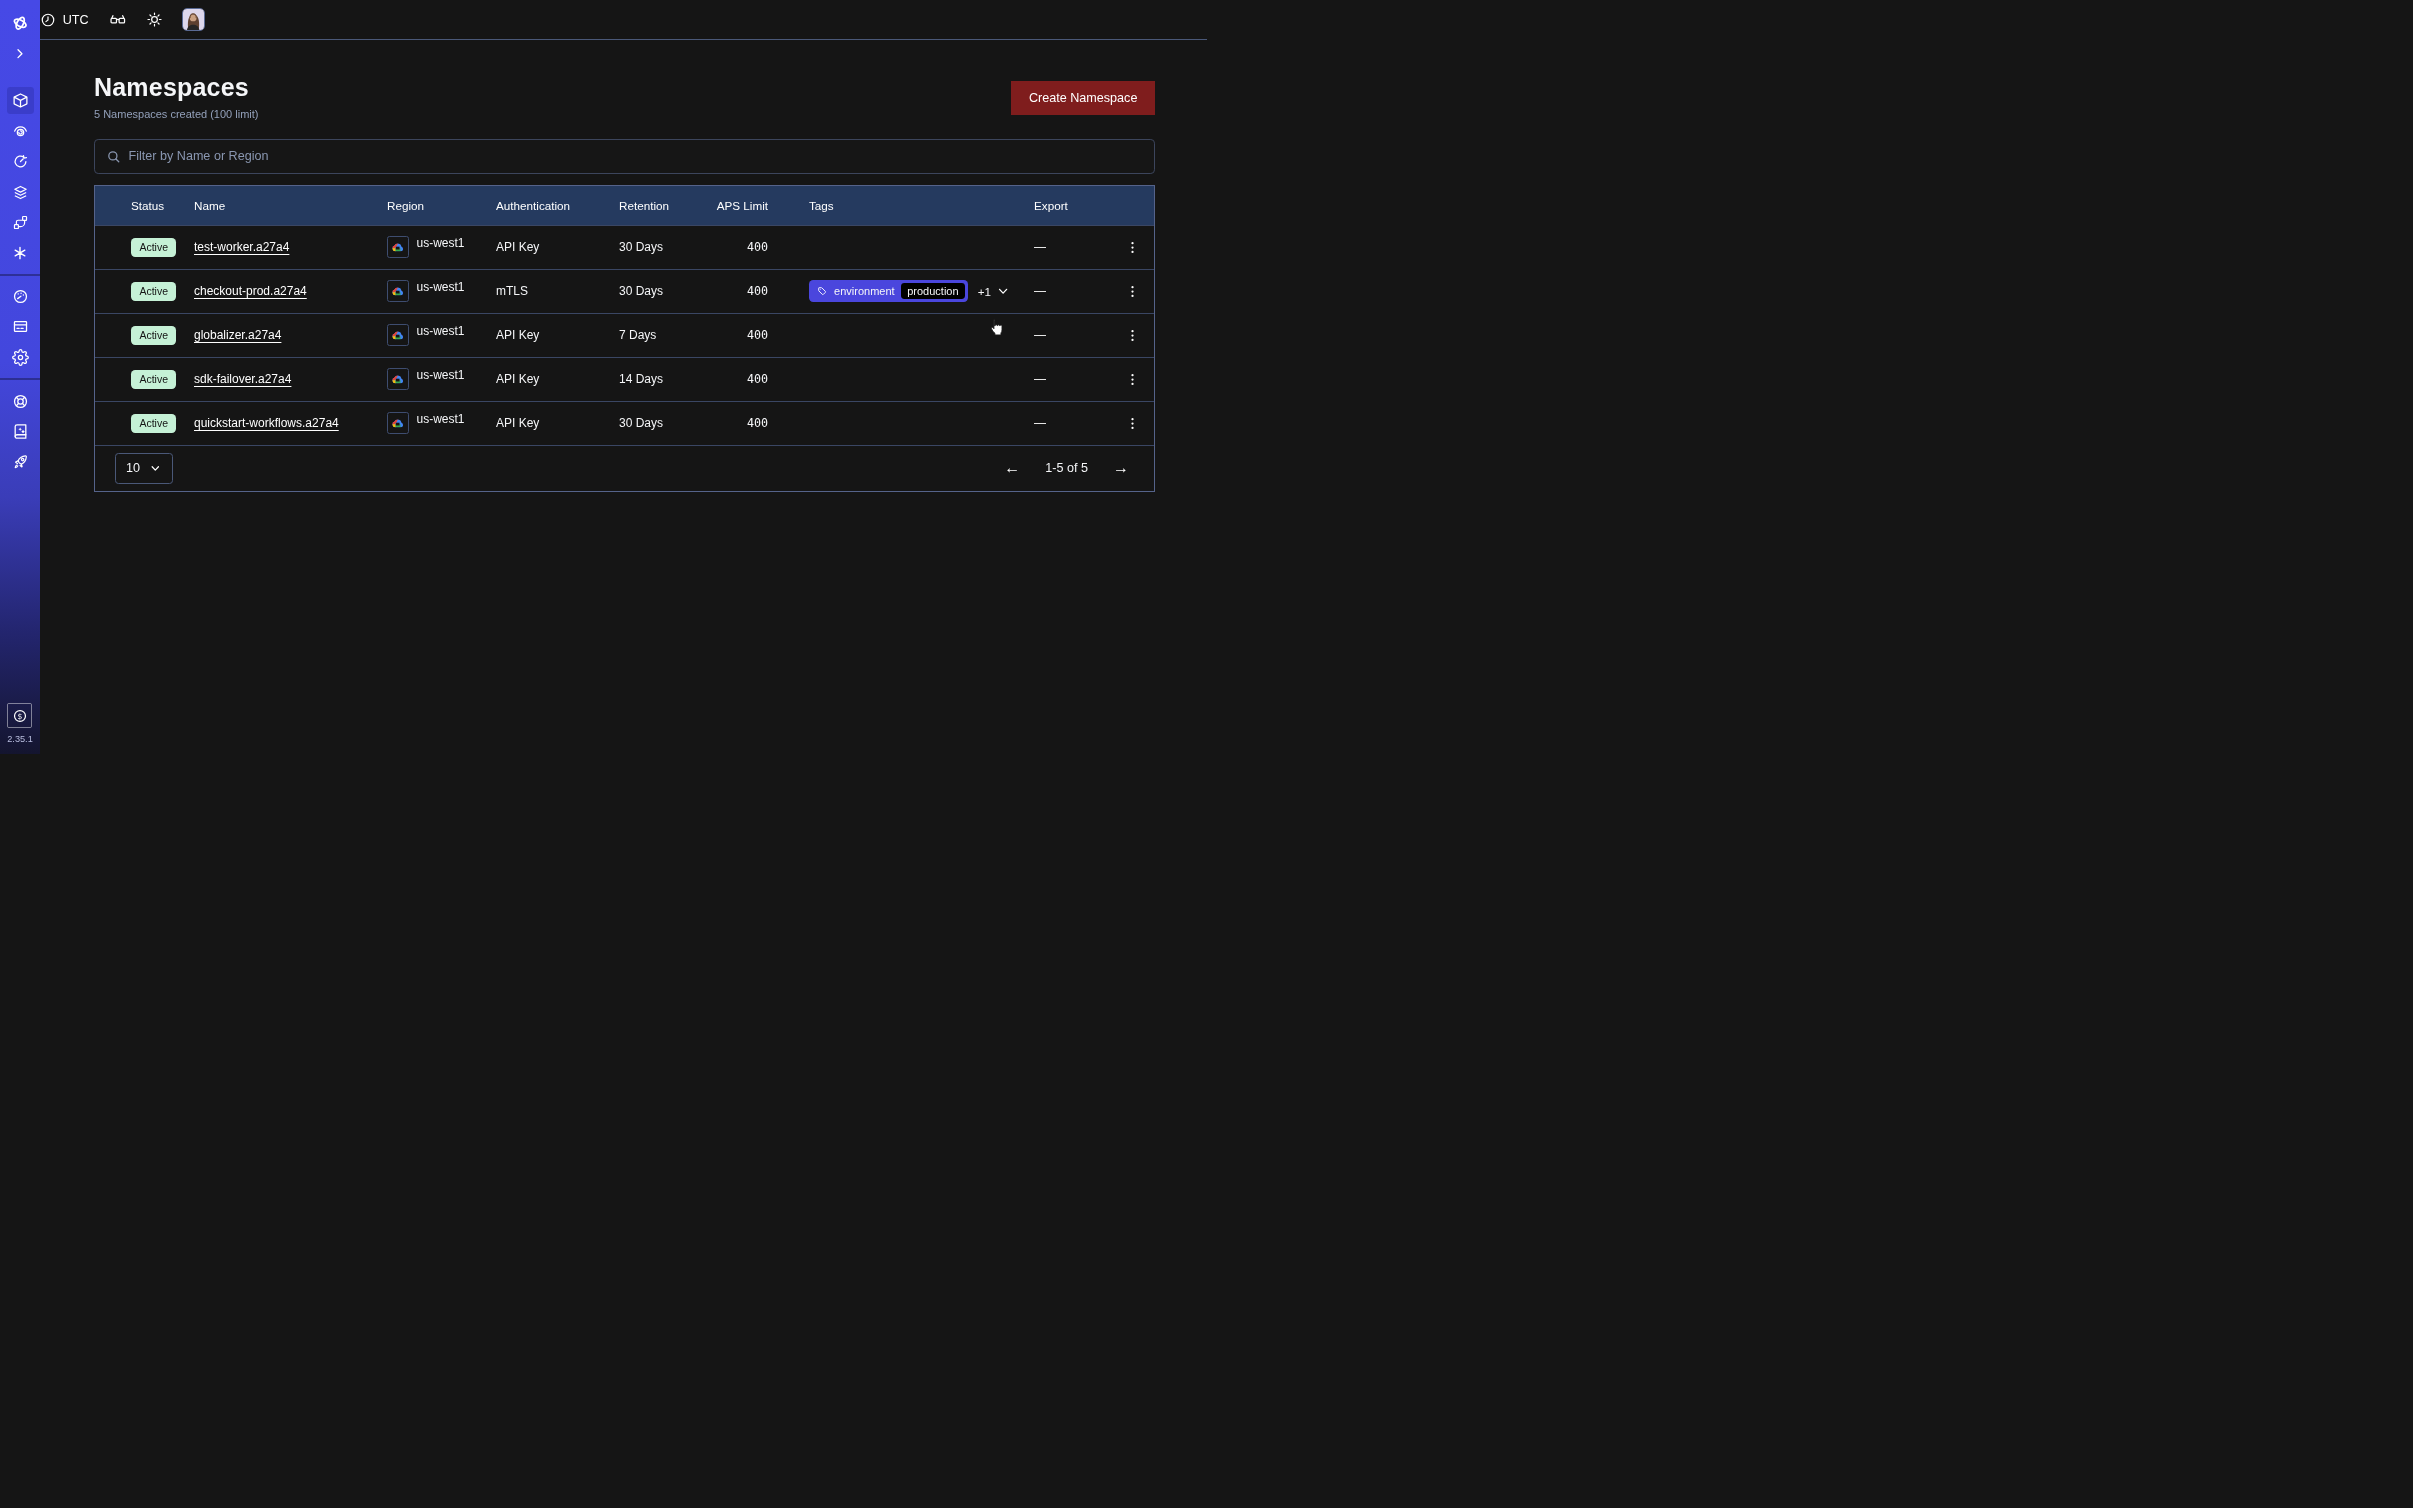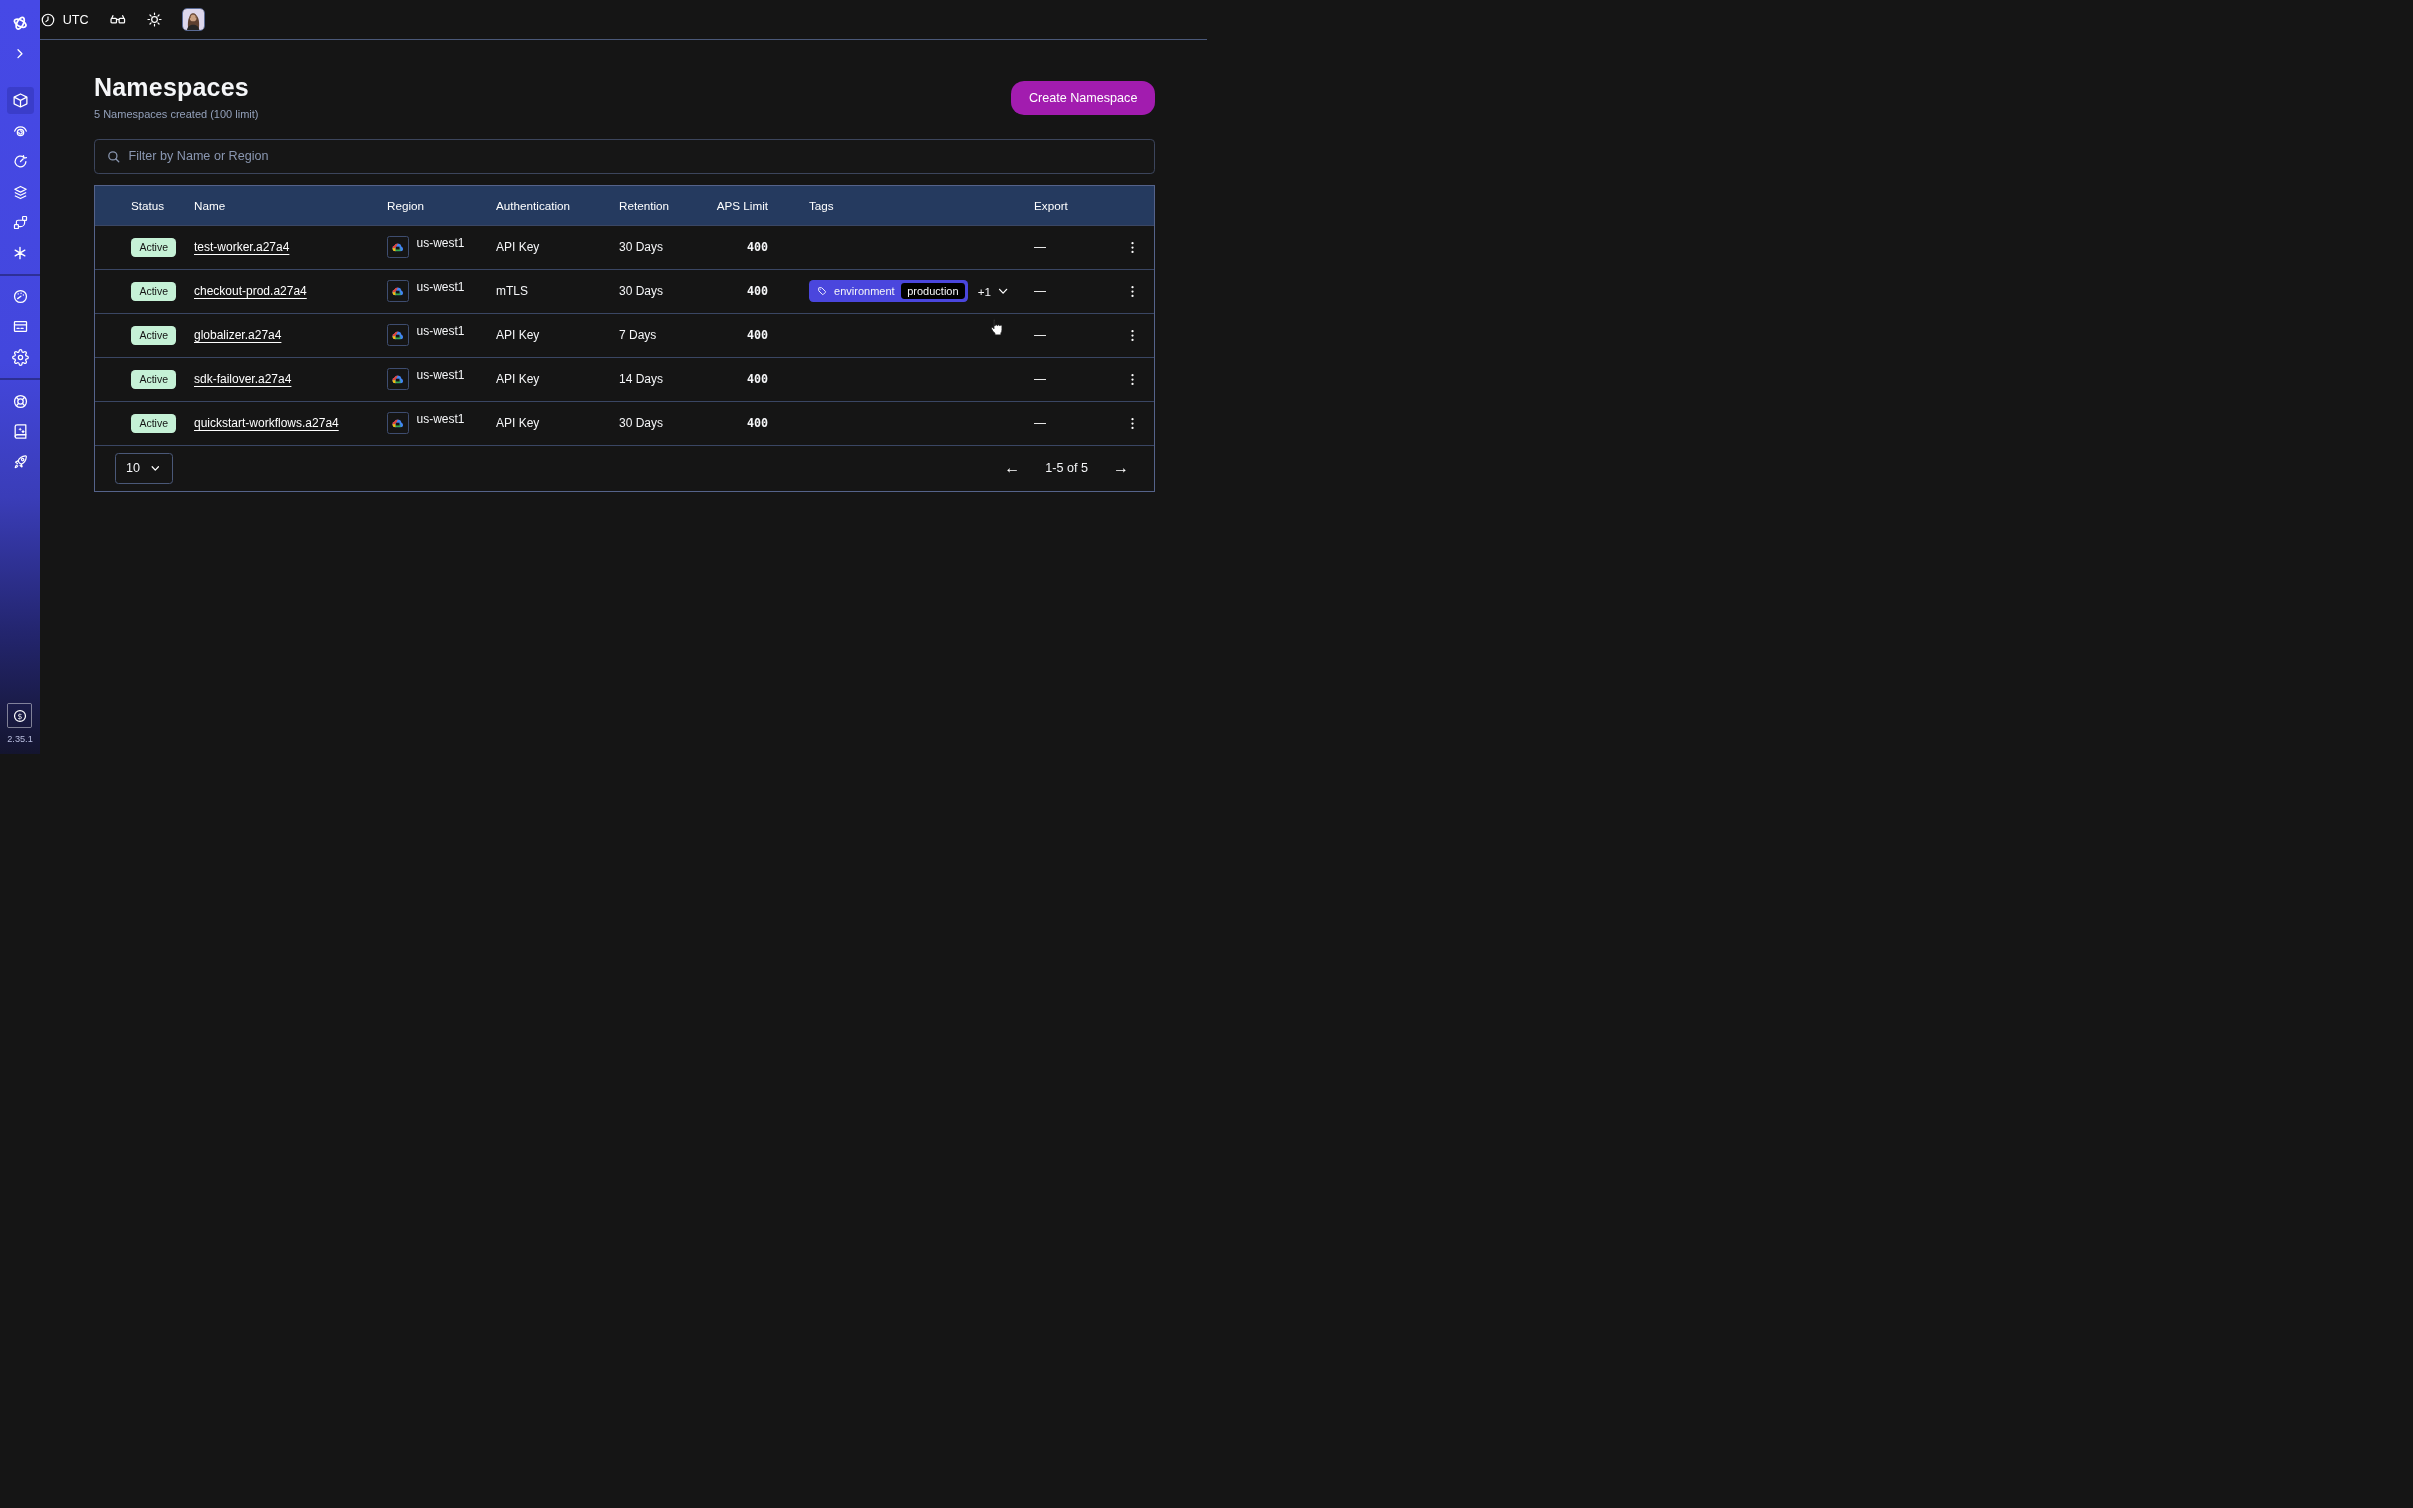--- a/index.html
+++ b/index.html
@@ -43,21 +43,21 @@
     width:23.5px; height:23.5px; border-radius:5px; border:1.3px solid #5a6a94; overflow:hidden; cursor:pointer;
   }
 
   
   .main { position:absolute; left:40px; top:40px; right:0; bottom:0; padding:0 52px 0 54px; }
 
   .page-head { margin-top:33px; display:flex; justify-content:space-between; align-items:flex-start; }
   .page-title { font-size:25px; font-weight:700; letter-spacing:0.2px; }
   .page-sub { margin-top:5.9px; font-size:11px; color:#93a0ba; }
   .btn-primary {
-    margin-top:8.4px; background:#a21caf; color:#fff; border:none; border-radius:13px;
+    margin-top:8.4px; background:#7f1d1d; color:#fff; border:none; border-radius:0;
     height:34px; padding:0 17.6px; font-size:12.6px; font-family:inherit; cursor:pointer;
   }
 
   .filter-box {
     margin-top:19px; height:35px; border:0.8px solid #3c455c; border-radius:4.2px;
     display:flex; align-items:center; padding:0 11px; gap:7.5px; background:#161616;
   }
   .filter-box input {
     flex:1; background:transparent; border:none; outline:none; color:#e8ecf4;
     font-size:12.6px; font-family:inherit;
@@ -68,21 +68,21 @@
   .table { margin-top:11px; border:0.8px solid #55638a; }
   .tgrid {
     display:grid;
     grid-template-columns:99px 193px 109px 123px 96px 94px 225px 85px auto;
     align-items:center;
   }
   .thead { background:#253a5f; height:39px; font-size:11.7px; font-weight:500; color:#fff; }
   .trow { height:44px; border-top:0.8px solid #3a4663; font-size:12px; }
   .cell-status { padding-left:36px; }
   .cell-aps { text-align:right; padding-right:41px; }
-  .mono { font-family:"DejaVu Sans Mono","Liberation Mono",monospace; font-size:11.7px;font-weight:bold; }
+  .mono { font-family:"DejaVu Sans Mono","Liberation Mono",monospace; font-size:11.7px; }
   .badge-active {
     display:inline-block; background:#c5f1d6; color:#141414; font-size:10.5px; font-weight:500;
     padding:3.4px 8.4px; border-radius:4.2px;
   }
   .ns-link { color:#fff; font-weight:500; text-decoration:underline; text-underline-offset:2.9px; text-decoration-thickness:0.8px; cursor:pointer; }
   .cell-region { display:flex; align-items:flex-start; gap:7.5px; }
   .gcp-box { width:22px; height:22px; border:0.8px solid #3e4d70; border-radius:2.5px; display:flex; align-items:center; justify-content:center; }
   .cell-tags { display:flex; align-items:center; }
   .tag-pill {
     display:inline-flex; align-items:center; background:#4a46dd; border-radius:4.2px;

